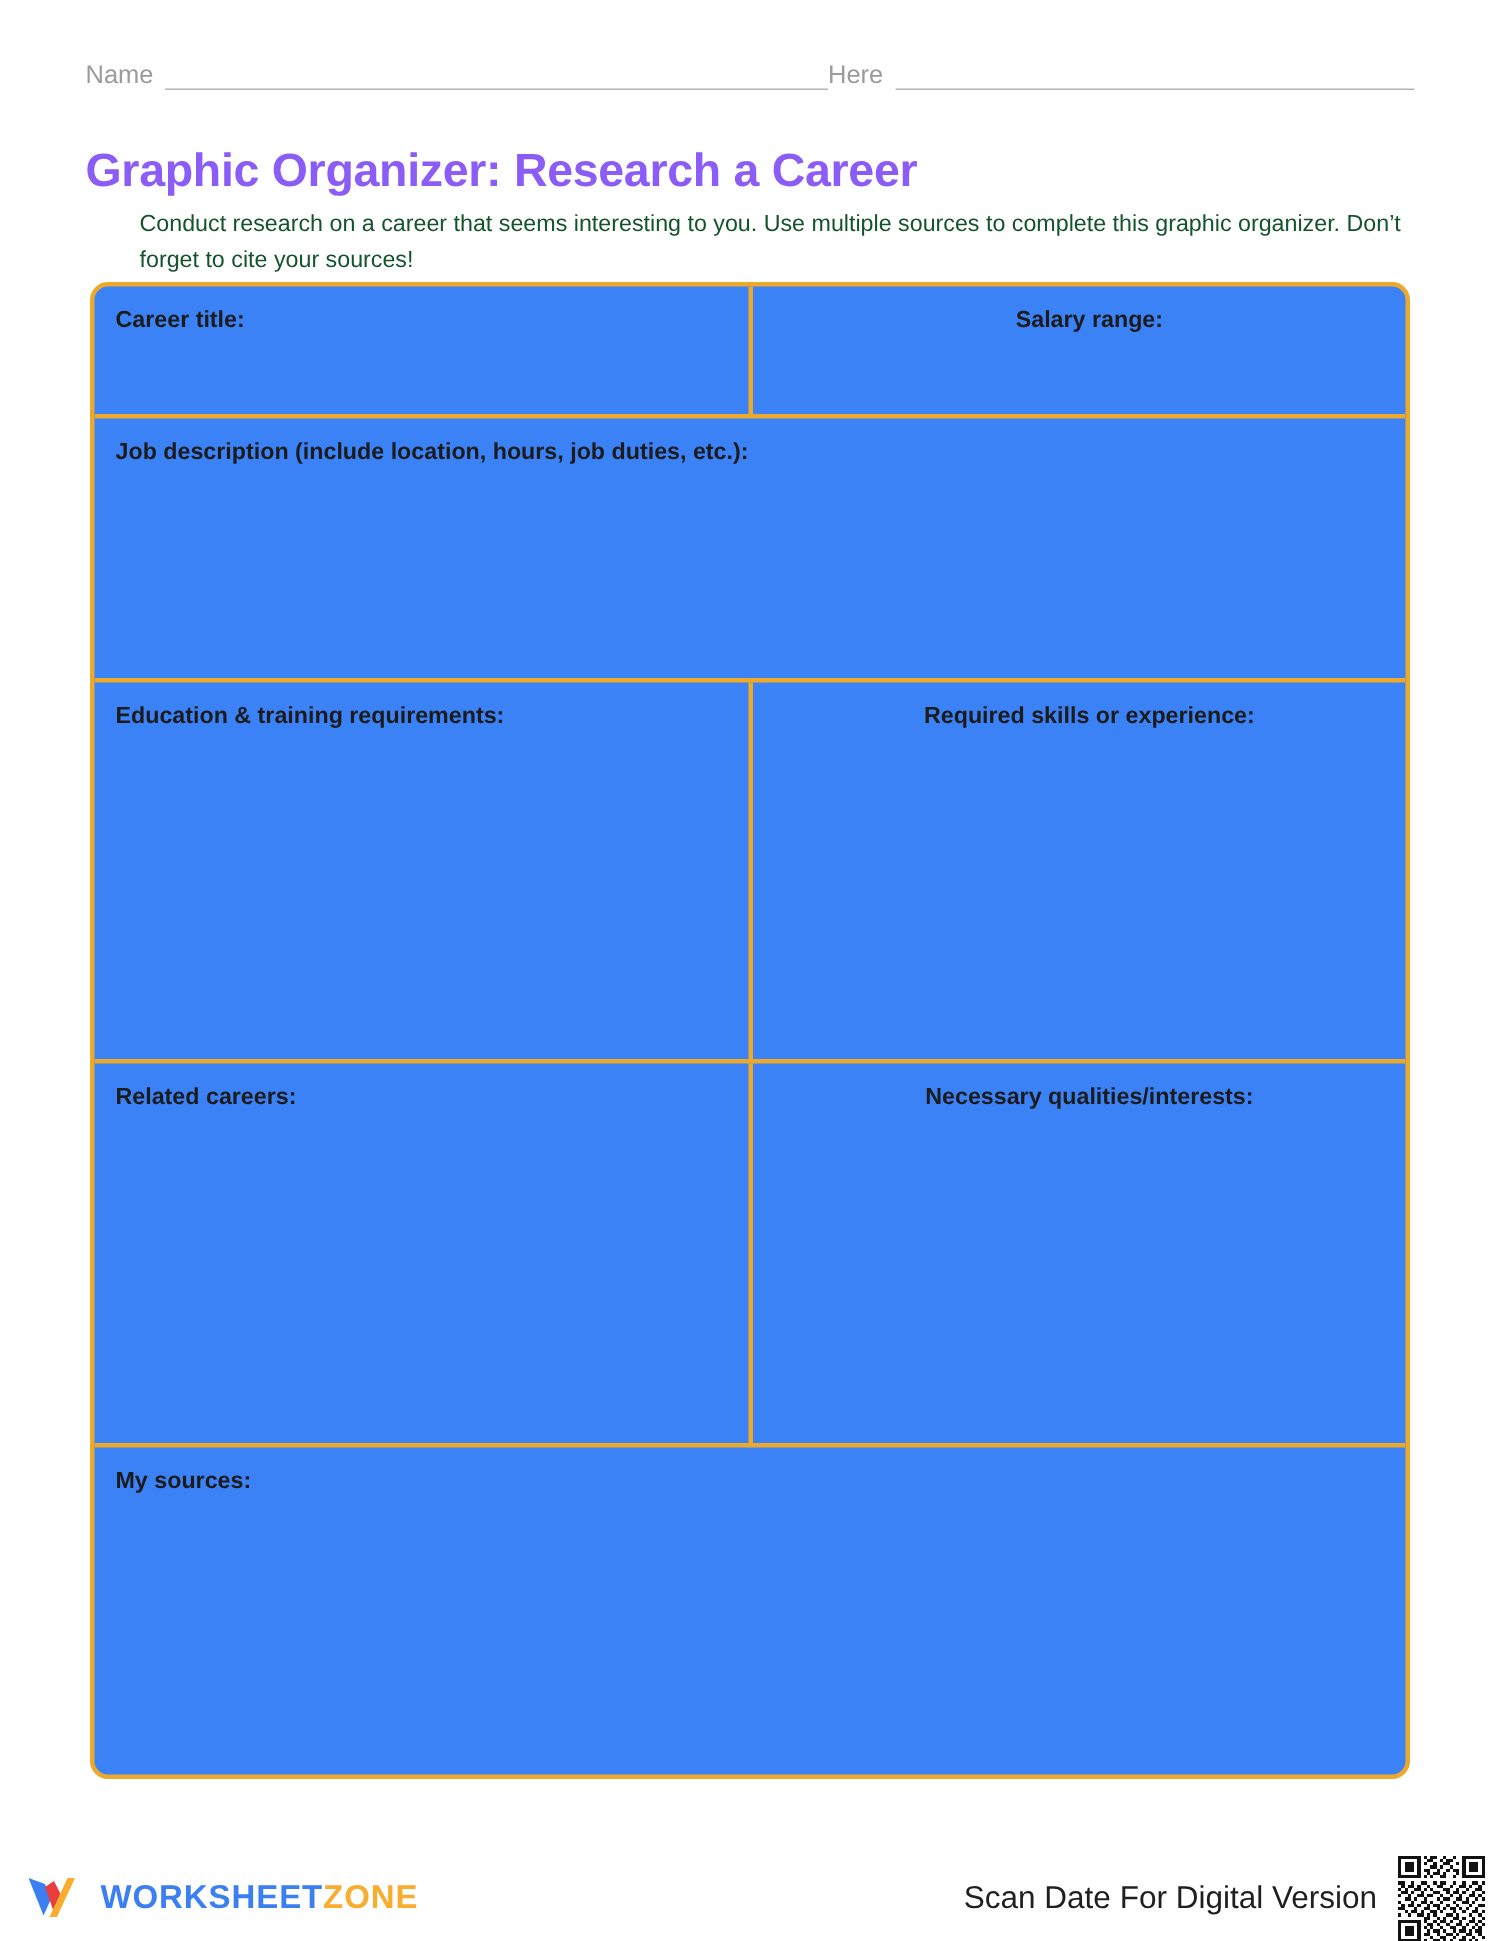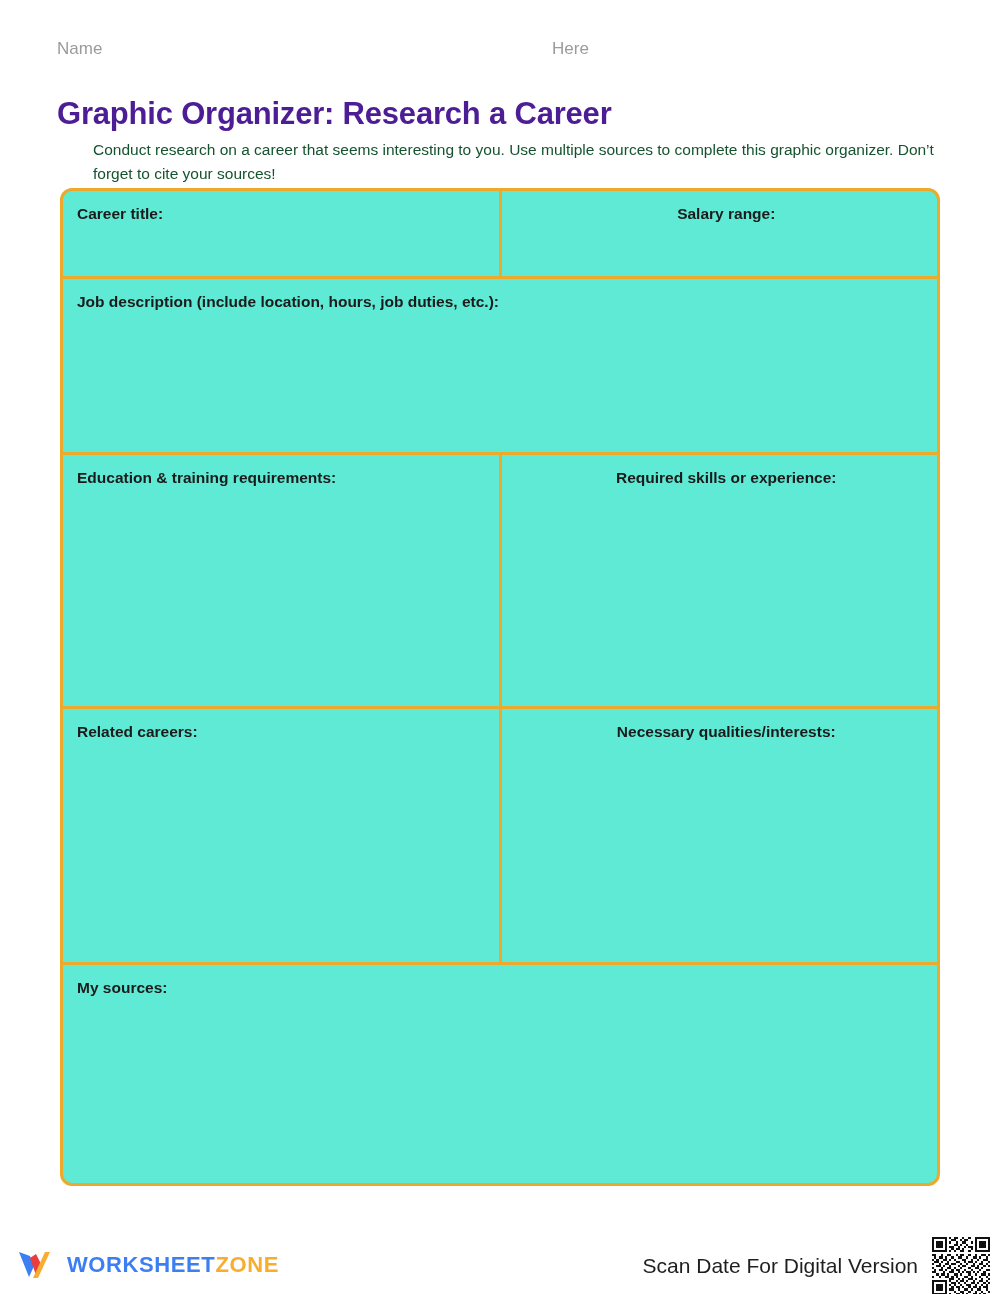--- a/index.html
+++ b/index.html
@@ -21,22 +21,21 @@
     position: absolute;
     left: 57px;
     top: 34px;
     width: 886px;
     height: 26px;
     display: flex;
     align-items: flex-end;
   }
   .field-group {
     display: flex;
-    align-items: flex-start;
-    flex-direction: column;
+    align-items: flex-end;
   }
   .field-group.name-group { width: 495px; }
   .field-group.date-group { width: 391px; }
   .field-label {
     font-size: 17px;
     color: #9b9b9b;
     font-family: "Liberation Sans", sans-serif;
     line-height: 20px;
     white-space: nowrap;
     padding-right: 8px;
@@ -47,21 +46,21 @@
     height: 16px;
   }
 
   
   .page-title {
     position: absolute;
     left: 57px;
     top: 72px;
     font-size: 31px;
     font-weight: bold;
-    color: #4c1d95;
+    color: #8b5cf6;
     letter-spacing: -0.2px;
     line-height: 42px;
     white-space: nowrap;
   }
   .page-intro {
     position: absolute;
     left: 58px;
     top: 122px;
     width: 870px;
     font-size: 15.5px;
@@ -75,21 +74,21 @@
     position: absolute;
     left: 60px;
     top: 188px;
     width: 880px;
     height: 998px;
     box-sizing: border-box;
     border: 3px solid #eda92b;
     border-radius: 12px;
     display: flex;
     flex-direction: column;
-    background: #5eead4;
+    background: #3b82f6;
     overflow: hidden;
   }
   .org-row {
     display: flex;
     box-sizing: border-box;
     border-bottom: 3px solid #eda92b;
   }
   .org-row:last-child { border-bottom: none; }
   .org-cell {
     box-sizing: border-box;

